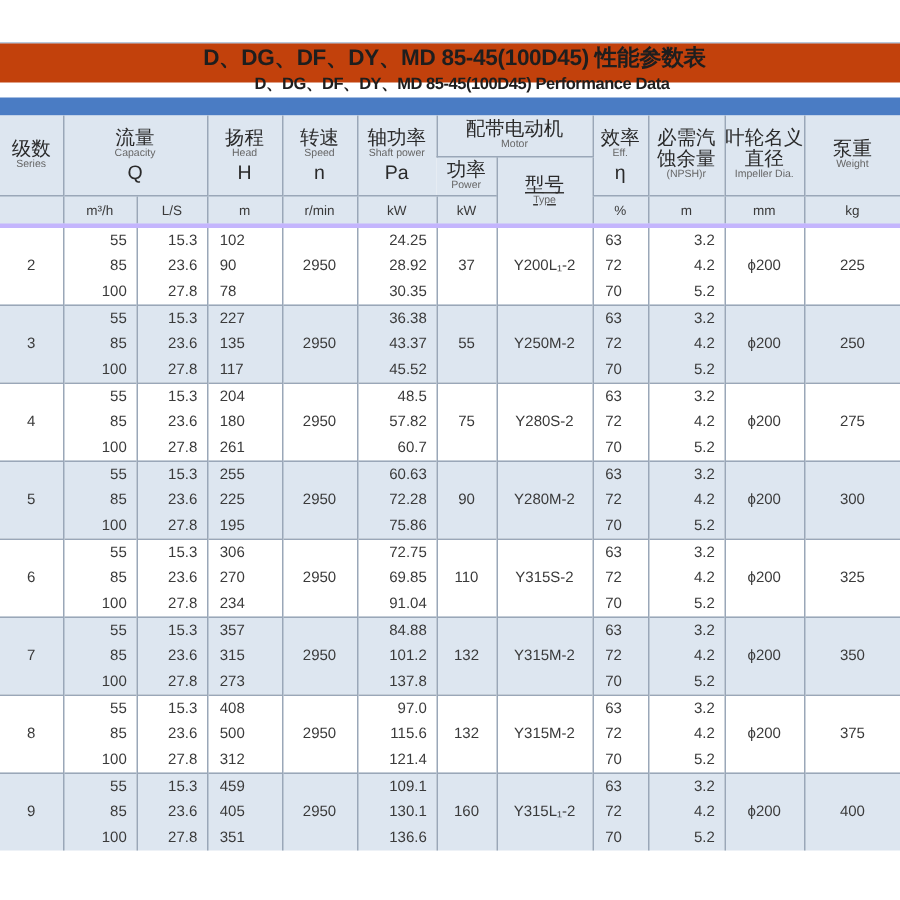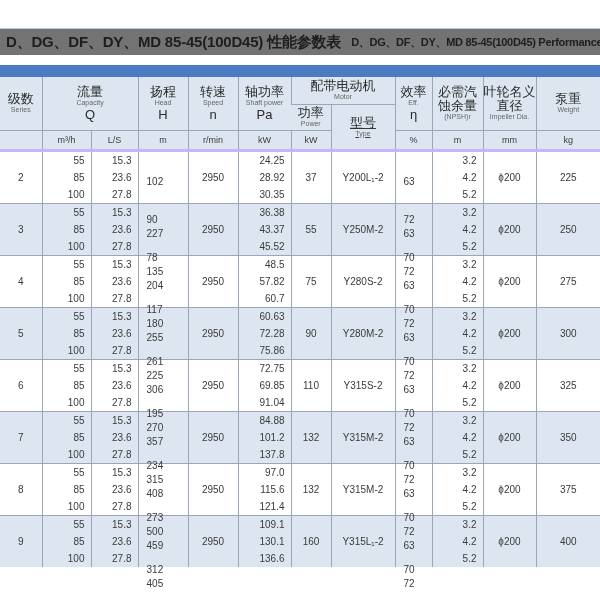--- a/index.html
+++ b/index.html
@@ -1,22 +1,22 @@
 <!DOCTYPE html>
 <html><head>
   <meta charset="utf-8">
   <style>
     * { box-sizing: border-box; margin: 0; padding: 0; }
     html, body { width: 600px; height: 600px; background: #ffffff; overflow: hidden; }
     body { font-family: "Liberation Sans", "DejaVu Sans", sans-serif; color: #333; position: relative; }
 
     .title-bar {
       position: absolute; left: 0; top: 28px; width: 600px; height: 27px;
-      background: #737373; border-top: 1px solid #b9c9dc;
-      display: flex; align-items: center; padding-left: 6px; white-space: nowrap;
+      background: #c2410c; border-top: 1px solid #b9c9dc;
+      display: flex; align-items: center; padding-left: 6px; white-space: nowrap; flex-direction: column;
     }
     .title-cn { font-size: 15px; font-weight: bold; color: #1e1e1e; letter-spacing: -0.2px; }
     .title-en { font-size: 11px; font-weight: bold; color: #1e1e1e; margin-left: 10px; letter-spacing: -0.3px; }
 
     .top-stripe {
       position: absolute; left: 0; top: 65px; width: 600px; height: 12px;
       background: #4a7cc4;
     }
 
     table.perf {
@@ -38,21 +38,21 @@
     thead tr.units { border-bottom: 3px solid #c4b5fd; }
     .motor-top { border-bottom: 1px solid #9aa7b8 !important; }
 
     tbody td { font-size: 10px; height: 34px; padding: 0; }
     tbody tr.group { border-bottom: 1px solid #9aa7b8; }
     tbody tr.group:last-child { border-bottom: none; }
     tbody tr.alt td { background: #dde6f0; }
     .stack { display: flex; flex-direction: column; justify-content: space-around; height: 51px; }
     .stack span { display: block; line-height: 17px; }
     .stack.right span { text-align: right; padding-right: 6px; }
-    .stack.left span { text-align: left; padding-left: 8px; margin-top: 21px; }
+    .stack.left span { text-align: left; padding-left: 8px; }
   </style>
 </head>
 <body>
 
 <div class="title-bar">
   <span class="title-cn">D、DG、DF、DY、MD 85-45(100D45) 性能参数表</span>
   <span class="title-en">D、DG、DF、DY、MD 85-45(100D45) Performance Data</span>
 </div>
 
 <div class="top-stripe"></div>

